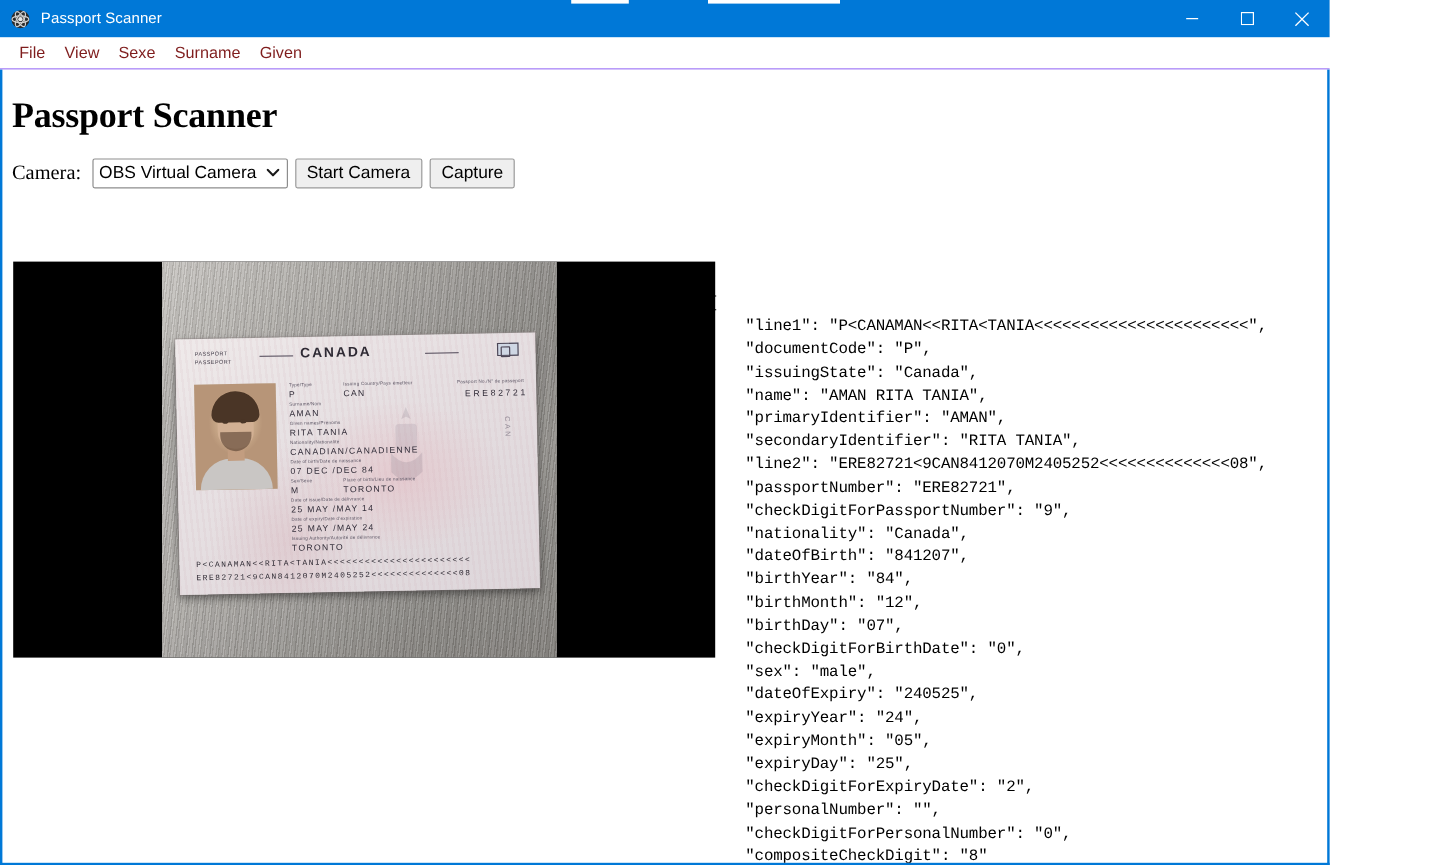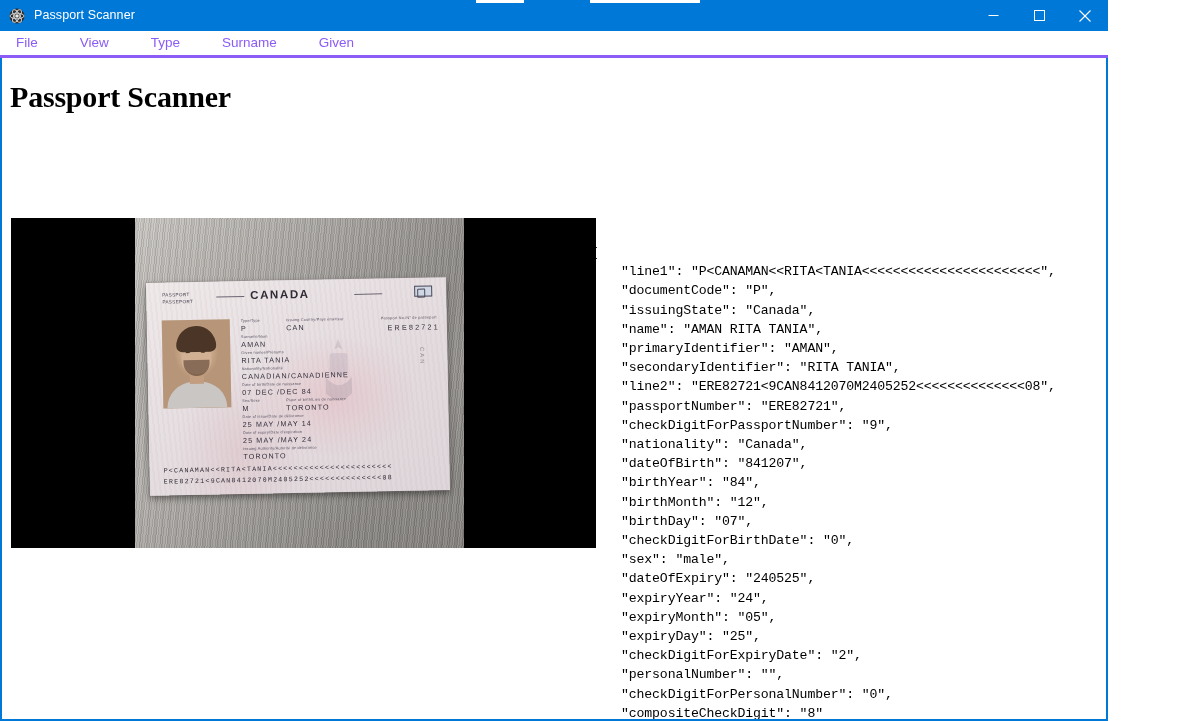--- a/index.html
+++ b/index.html
@@ -71,27 +71,26 @@
     justify-content: center;
     cursor: default;
   }
   .win-btn svg { display:block; }
 
   
   .menubar {
     height: 27px;
     min-height: 27px;
     background: #ffffff;
-    border-bottom: 3px solid #8b5cf6;
+    border-bottom: 1px solid #8b5cf6;
     display: flex;
     align-items: center;
     padding-left: 8px;
     font-size: 13.5px;
-    color: #8b5cf6;
-    gap: 26px;
+    color: #7f1d1d;
   }
   .menu-item {
     padding: 3px 8px;
     cursor: default;
     line-height: 16px;
     border-radius: 0;
   }
 
   
   .content {
@@ -432,29 +431,44 @@
           <line x1="0.5" y1="0.5" x2="11.5" y2="11.5" stroke="#ffffff" stroke-width="1.1"></line>
           <line x1="11.5" y1="0.5" x2="0.5" y2="11.5" stroke="#ffffff" stroke-width="1.1"></line>
         </svg>
       </div>
     </div>
   </div>
 
   <div class="menubar">
     <div class="menu-item">File</div>
     <div class="menu-item">View</div>
-    <div class="menu-item">Type</div>
+    <div class="menu-item">Sexe</div>
     <div class="menu-item">Surname</div>
     <div class="menu-item">Given</div>
   </div>
 
   <div class="content">
 
     <h1 class="page-title">Passport Scanner</h1>
 
+    <div class="controls">
+      <span class="camera-label">Camera:</span>
+
+      <span class="select-wrap">
+        <select class="camera-select">
+          <option>OBS Virtual Camera</option>
+        </select>
+        <svg class="select-chevron" viewBox="0 0 11 7">
+          <path d="M1 1 L5.5 5.6 L10 1" fill="none" stroke="#1a1a1a" stroke-width="1.7" stroke-linecap="round" stroke-linejoin="round"></path>
+        </svg>
+      </span>
+
+      <button class="btn">Start Camera</button>
+      <button class="btn">Capture</button>
+    </div>
 
     <div class="video-area">
       <div class="camera-frame">
         <div class="desk"></div>
 
         <div class="passport">
           <div class="pp-left-label">
             <div>PASSPORT</div>
             <div>PASSEPORT</div>
           </div>

